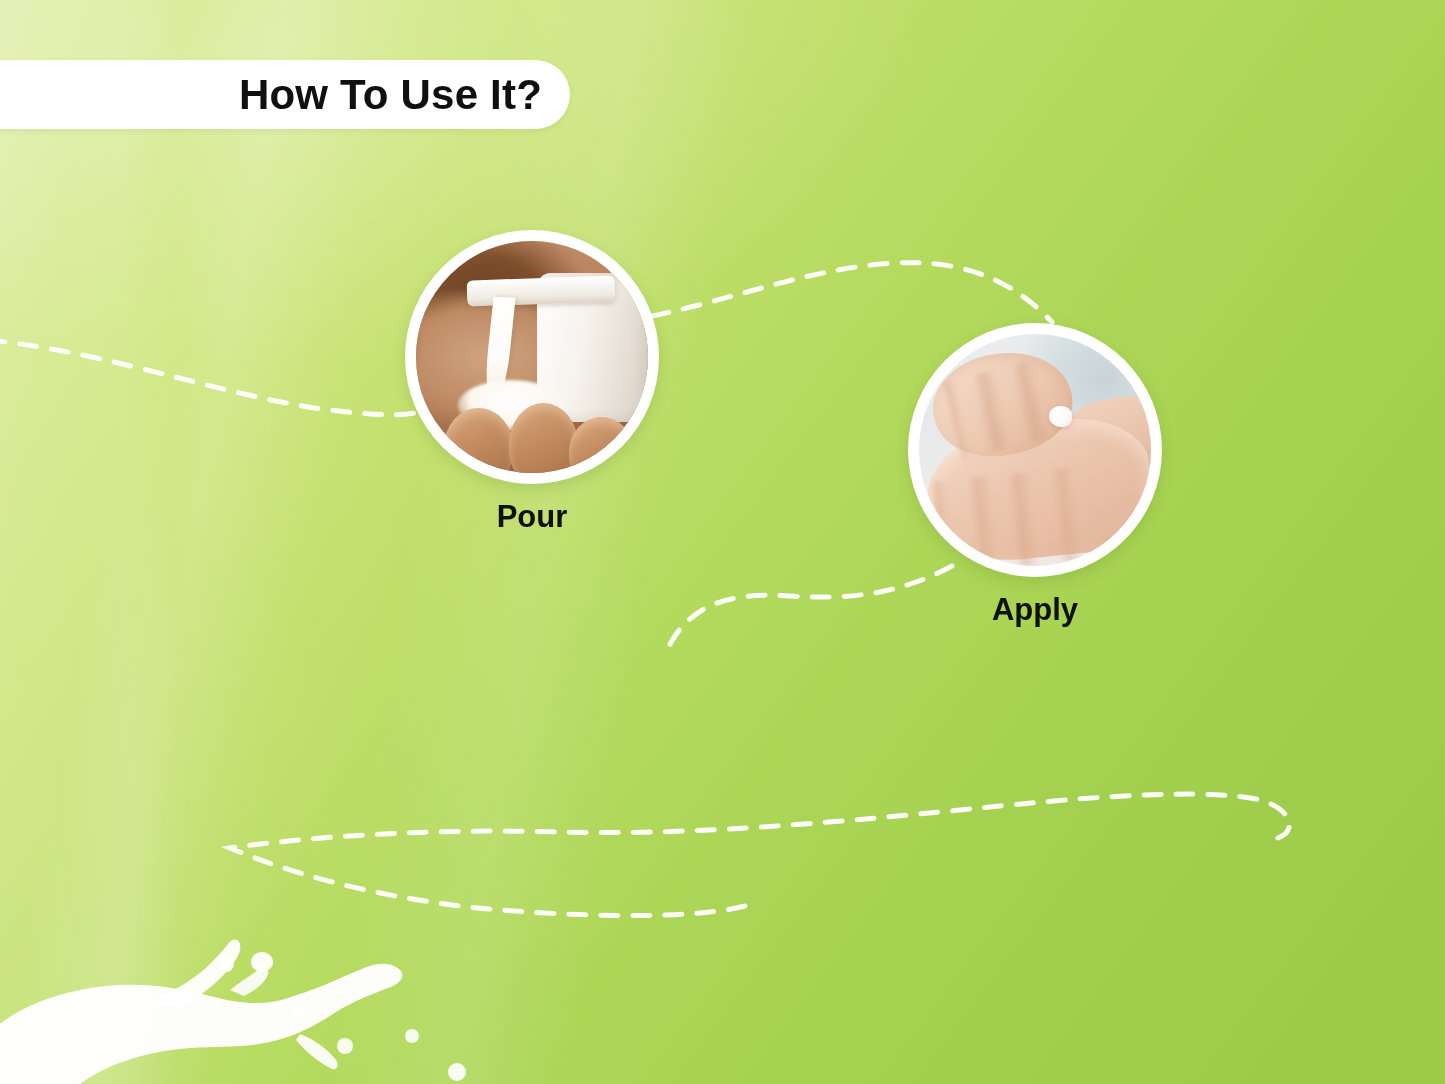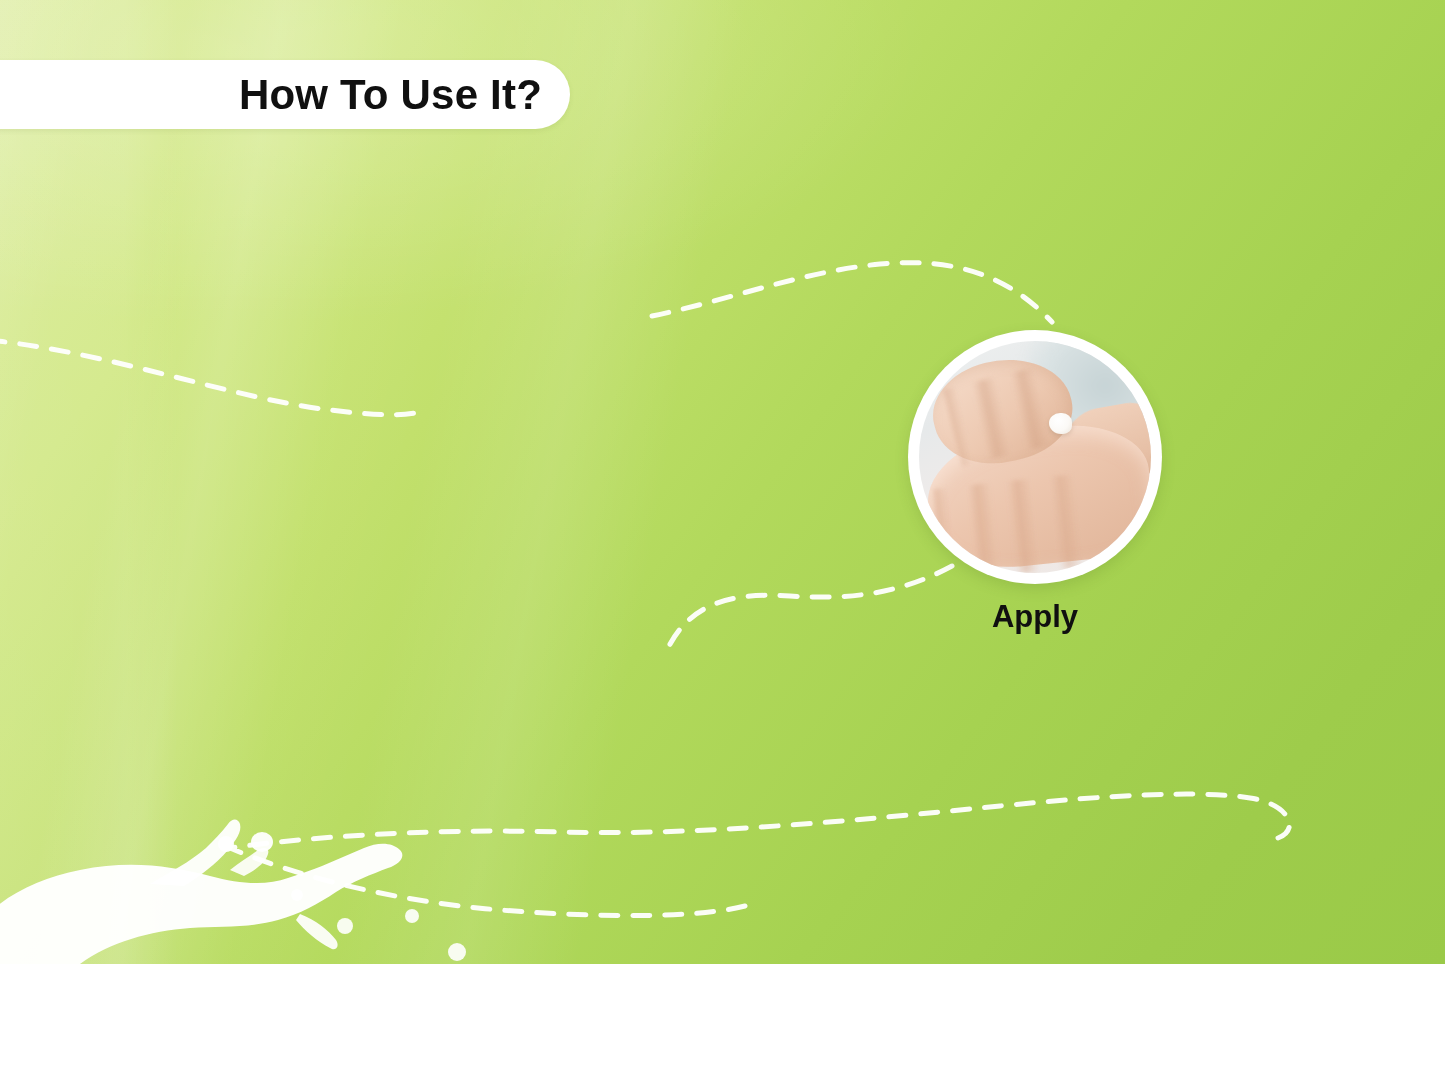--- a/index.html
+++ b/index.html
@@ -3,21 +3,21 @@
 <meta charset="utf-8">
 <style>
   html, body {
     margin: 0;
     padding: 0;
     background: #ffffff;
   }
   #stage {
     position: relative;
     width: 1445px;
-    height: 964px;
+    height: 1084px;
     overflow: hidden;
     font-family: "Liberation Sans", sans-serif;
     background: #a8d14f;
   }
 
   
   .bg-base {
     position: absolute;
     inset: 0;
     background:
@@ -420,22 +420,39 @@
       <ellipse cx="412" cy="142" rx="7" ry="7" opacity="0.9"></ellipse>
       <ellipse cx="345" cy="152" rx="8" ry="8" opacity="0.9"></ellipse>
       <ellipse cx="297" cy="121" rx="6" ry="6" opacity="0.88"></ellipse>
     </g>
   </svg>
 
   <div class="title-banner">
     <span class="title-text">How To Use It?</span>
   </div>
 
-
-  <div class="step" style="left:908px; top:330px;">
+  <div class="step" style="left:405px; top:230px;">
+    <div class="step-photo">
+      <div class="photo-inner">
+        <div class="photo-pour"></div>
+        <div class="pour-shoulder"></div>
+        <div class="pour-skin-mid"></div>
+        <div class="pour-bottle"></div>
+        <div class="pour-cap"></div>
+        <div class="pour-stream"></div>
+        <div class="pour-pool"></div>
+        <div class="pour-finger pour-f1"></div>
+        <div class="pour-finger pour-f2"></div>
+        <div class="pour-finger pour-f3"></div>
+      </div>
+    </div>
+    <div class="step-label">Pour</div>
+  </div>
+
+  <div class="step" style="left:908px; top:323px;">
     <div class="step-photo">
       <div class="photo-inner">
         <div class="photo-apply"></div>
         <div class="apply-bg-teal"></div>
         <div class="apply-wrist"></div>
         <div class="apply-hand-lower"></div>
         <div class="apply-knuckles"></div>
         <div class="apply-hand-upper"></div>
         <div class="apply-fingers-upper"></div>
         <div class="apply-cream-dab"></div>

